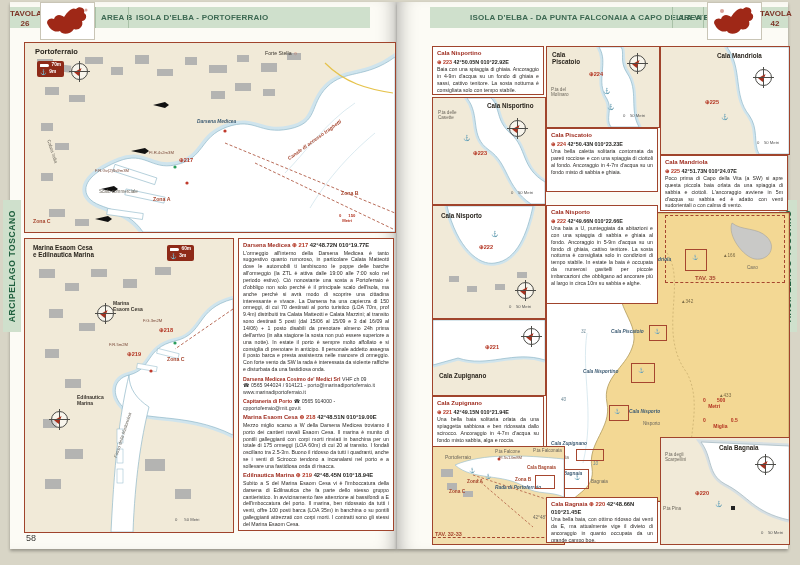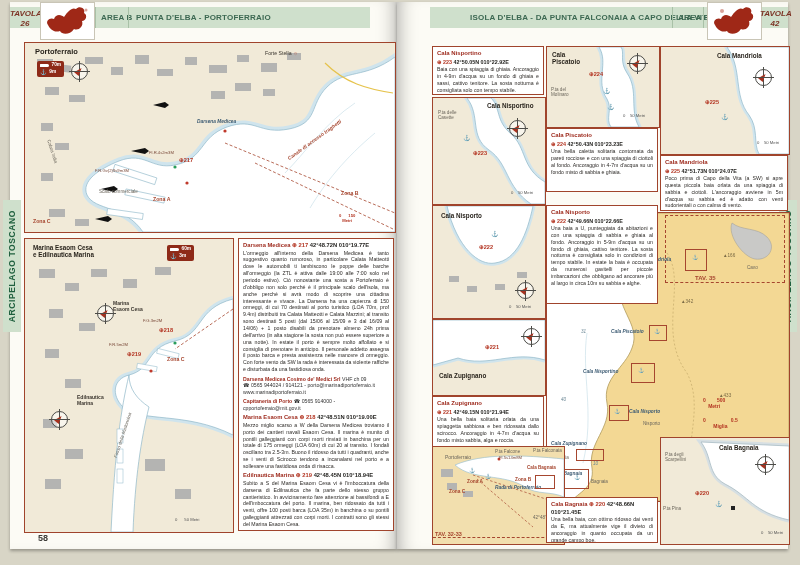--- a/index.html
+++ b/index.html
@@ -2,21 +2,21 @@
 <html><head>
 <meta charset="utf-8">
 <style>
   html,body{margin:0;padding:0;background:#b9b7ab;}
   #stage{position:relative;width:800px;height:565px;background:#d8d5c6;font-family:"Liberation Sans",sans-serif;overflow:hidden;}
   .page{position:absolute;top:2px;height:547px;background:#fcfbf5;}
   #pageL{left:10px;width:387px;box-shadow:inset -16px 0 20px -16px rgba(0,0,0,.38),0 2px 3px rgba(0,0,0,.3);}
   #pageR{left:397px;width:391px;box-shadow:inset 16px 0 20px -16px rgba(0,0,0,.38),0 2px 3px rgba(0,0,0,.3);}
   .band{position:absolute;top:7px;height:21px;background:#cfe0cc;}
   .hdr-title{position:absolute;font-size:8px;font-weight:bold;color:#3c6852;letter-spacing:.2px;white-space:nowrap;}
-  .tavola{position:absolute;font-size:8px;font-weight:bold;color:#7d3426;text-align:center;line-height:1.3;font-style:italic;}
+  .tavola{position:absolute;font-size:8px;font-weight:bold;color:#7d3426;text-align:center;line-height:1.3;}
   .islandbox{position:absolute;background:#fff;border:1px solid #c9c5b6;}
   .divider{position:absolute;top:7px;height:21px;width:1px;background:#a9c1a7;}
   .vtab{position:absolute;width:18px;height:132px;background:#cfe0cc;display:flex;align-items:center;justify-content:center;}
   .vtab span{writing-mode:vertical-rl;transform:rotate(180deg);font-size:8.5px;font-weight:bold;color:#20603f;letter-spacing:.6px;white-space:nowrap;}
   .pagenum{position:absolute;font-size:9px;color:#3b3a36;}
   .mapbox{position:absolute;border:1px solid #a0442c;background:#f1ead8;overflow:hidden;}
   .mapbox svg{position:absolute;left:0;top:0;}
   .tbox{position:absolute;border:1px solid #a0442c;background:#fff;padding:3px 4px;box-sizing:border-box;overflow:hidden;}
   .ename{font-size:6px;font-weight:bold;color:#9e2b1e;line-height:1.25;}
   .ecoord{font-size:5.4px;color:#1f1e1b;font-weight:bold;margin:1px 0 1.5px 0;}
@@ -70,21 +70,21 @@
   </div>
   <div class="islandbox" style="left:40px;top:2px;width:53px;height:36px;">
     <svg width="53" height="36" viewBox="0 0 53 36">
       <path d="M7,22 C4,18 9,14 13,16 C15,10 21,12 23,14 C27,8 31,4 35,6 C39,2 45,6 43,10 C47,12 45,18 41,18 C43,24 37,28 33,26 C29,32 21,32 19,28 C13,30 9,26 7,22 Z" fill="#9f2817"></path>
       <circle cx="45" cy="7" r="1.5" fill="#d9a39a"></circle>
     </svg>
   </div>
   <div class="divider" style="left:95px;"></div>
   <div class="hdr-title" style="left:101px;top:13px;">AREA B</div>
   <div class="divider" style="left:128px;"></div>
-  <div class="hdr-title" style="left:136px;top:13px;">PUNTA D'ELBA - PORTOFERRAIO</div>
+  <div class="hdr-title" style="left:136px;top:13px;">ISOLA D'ELBA - PORTOFERRAIO</div>
 
   <div class="band" style="left:430px;width:358px;"></div>
   <div class="hdr-title" style="left:470px;top:13px;">ISOLA D'ELBA - DA PUNTA FALCONAIA A CAPO DELLA VITA</div>
   <div class="divider" style="left:672px;"></div>
   <div class="hdr-title" style="left:678px;top:13px;">AREA B</div>
   <div class="divider" style="left:703px;"></div>
   <div class="islandbox" style="left:707px;top:2px;width:53px;height:36px;">
     <svg width="53" height="36" viewBox="0 0 53 36">
       <path d="M7,22 C4,18 9,14 13,16 C15,10 21,12 23,14 C27,8 31,4 35,6 C39,2 45,6 43,10 C47,12 45,18 41,18 C43,24 37,28 33,26 C29,32 21,32 19,28 C13,30 9,26 7,22 Z" fill="#9f2817"></path>
       <circle cx="14" cy="8" r="2" fill="#d9a39a"></circle>
@@ -94,21 +94,21 @@
     <span>TAVOLA</span><br>
     <span>42</span>
   </div>
 
   <div class="vtab" style="left:3px;top:200px;">
       <span>ARCIPELAGO TOSCANO</span>
     </div>
   <div class="vtab" style="left:779px;top:200px;">
       <span>ARCIPELAGO TOSCANO</span>
     </div>
-  <div class="pagenum" style="left:38px;top:533px;font-weight:bold;">58</div>
+  <div class="pagenum" style="left:26px;top:533px;">58</div>
   <div class="pagenum" style="left:758px;top:533px;">59</div>
 
   <div class="mapbox" style="left:24px;top:42px;width:370px;height:189px;">
     <svg width="370" height="189" viewBox="0 0 370 189">
       <rect width="370" height="189" fill="#f1ead8"></rect>
       <path d="M370,14 C340,36 320,26 302,44 C284,62 294,80 264,86 C234,92 230,74 202,84 C174,94 180,116 150,122 C126,127 120,108 94,118 C74,126 56,138 62,152 C70,168 100,162 118,189 L370,189 Z" fill="none" stroke="#cfe4ed" stroke-width="7"></path>
       <path d="M370,14 C340,36 320,26 302,44 C284,62 294,80 264,86 C234,92 230,74 202,84 C174,94 180,116 150,122 C126,127 120,108 94,118 C74,126 56,138 62,152 C70,168 100,162 118,189 L370,189 Z" fill="#ffffff" stroke="#8fb8c9" stroke-width="0.7"></path>
       <path d="M330,60 C300,80 280,110 260,130" fill="none" stroke="#c3dbe6" stroke-width="0.6"></path>
       <path d="M350,90 C320,115 300,140 285,165" fill="none" stroke="#c3dbe6" stroke-width="0.6"></path>
       <path d="M300,20 C320,40 342,46 368,50" fill="none" stroke="#e6c34c" stroke-width="1.2"></path>

